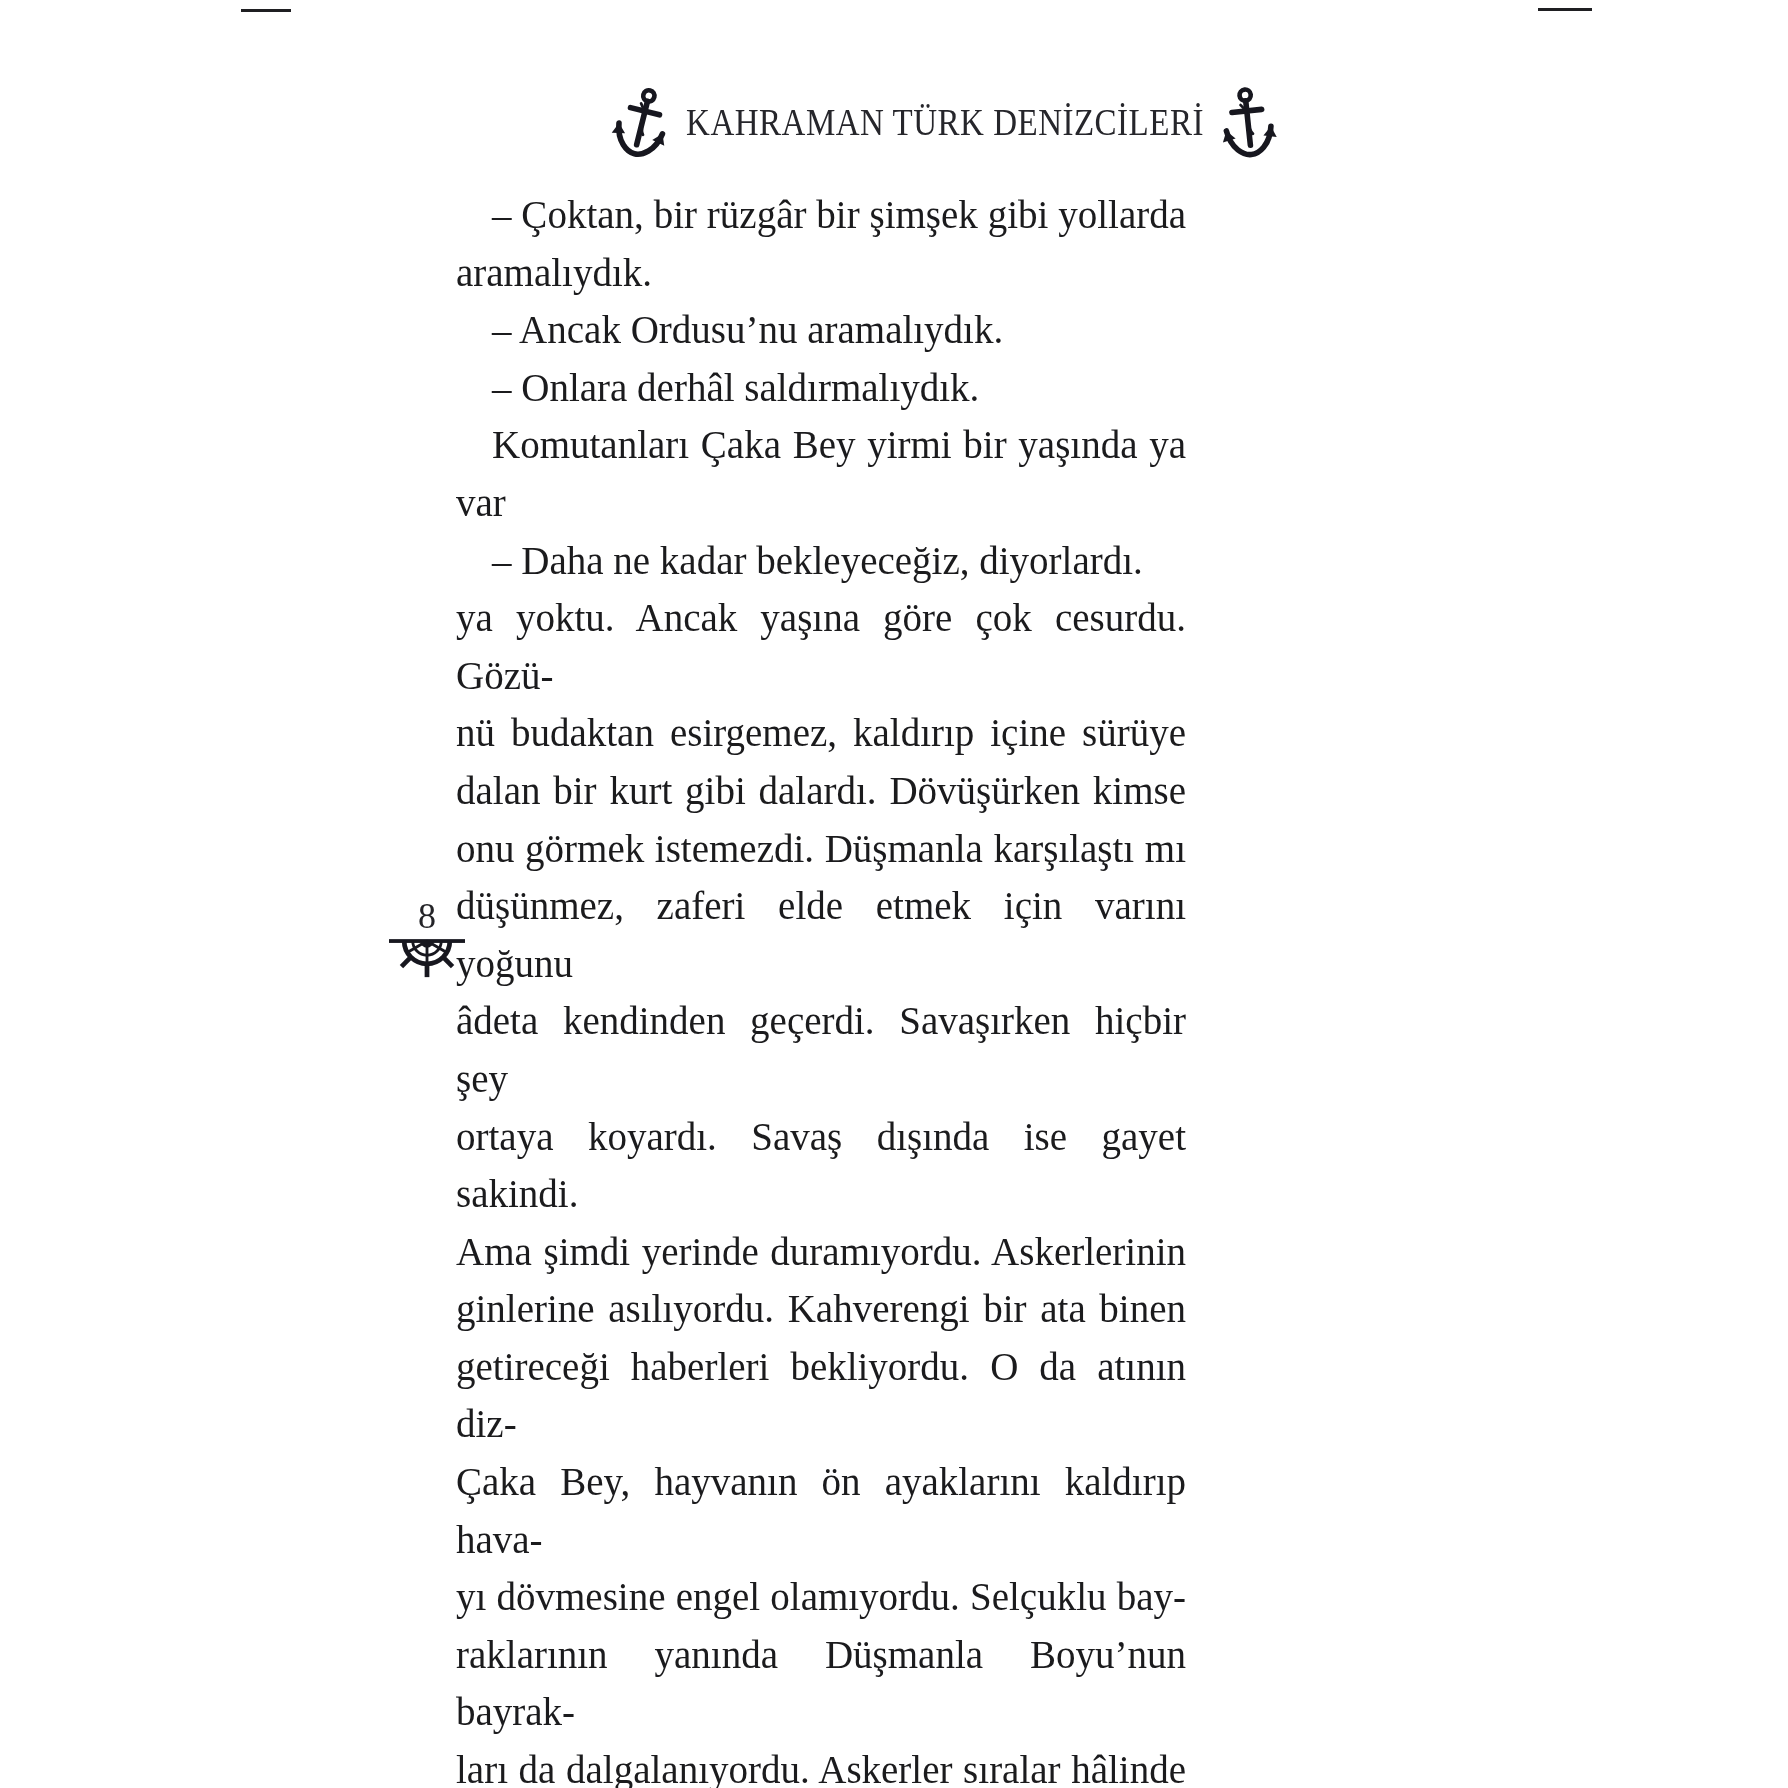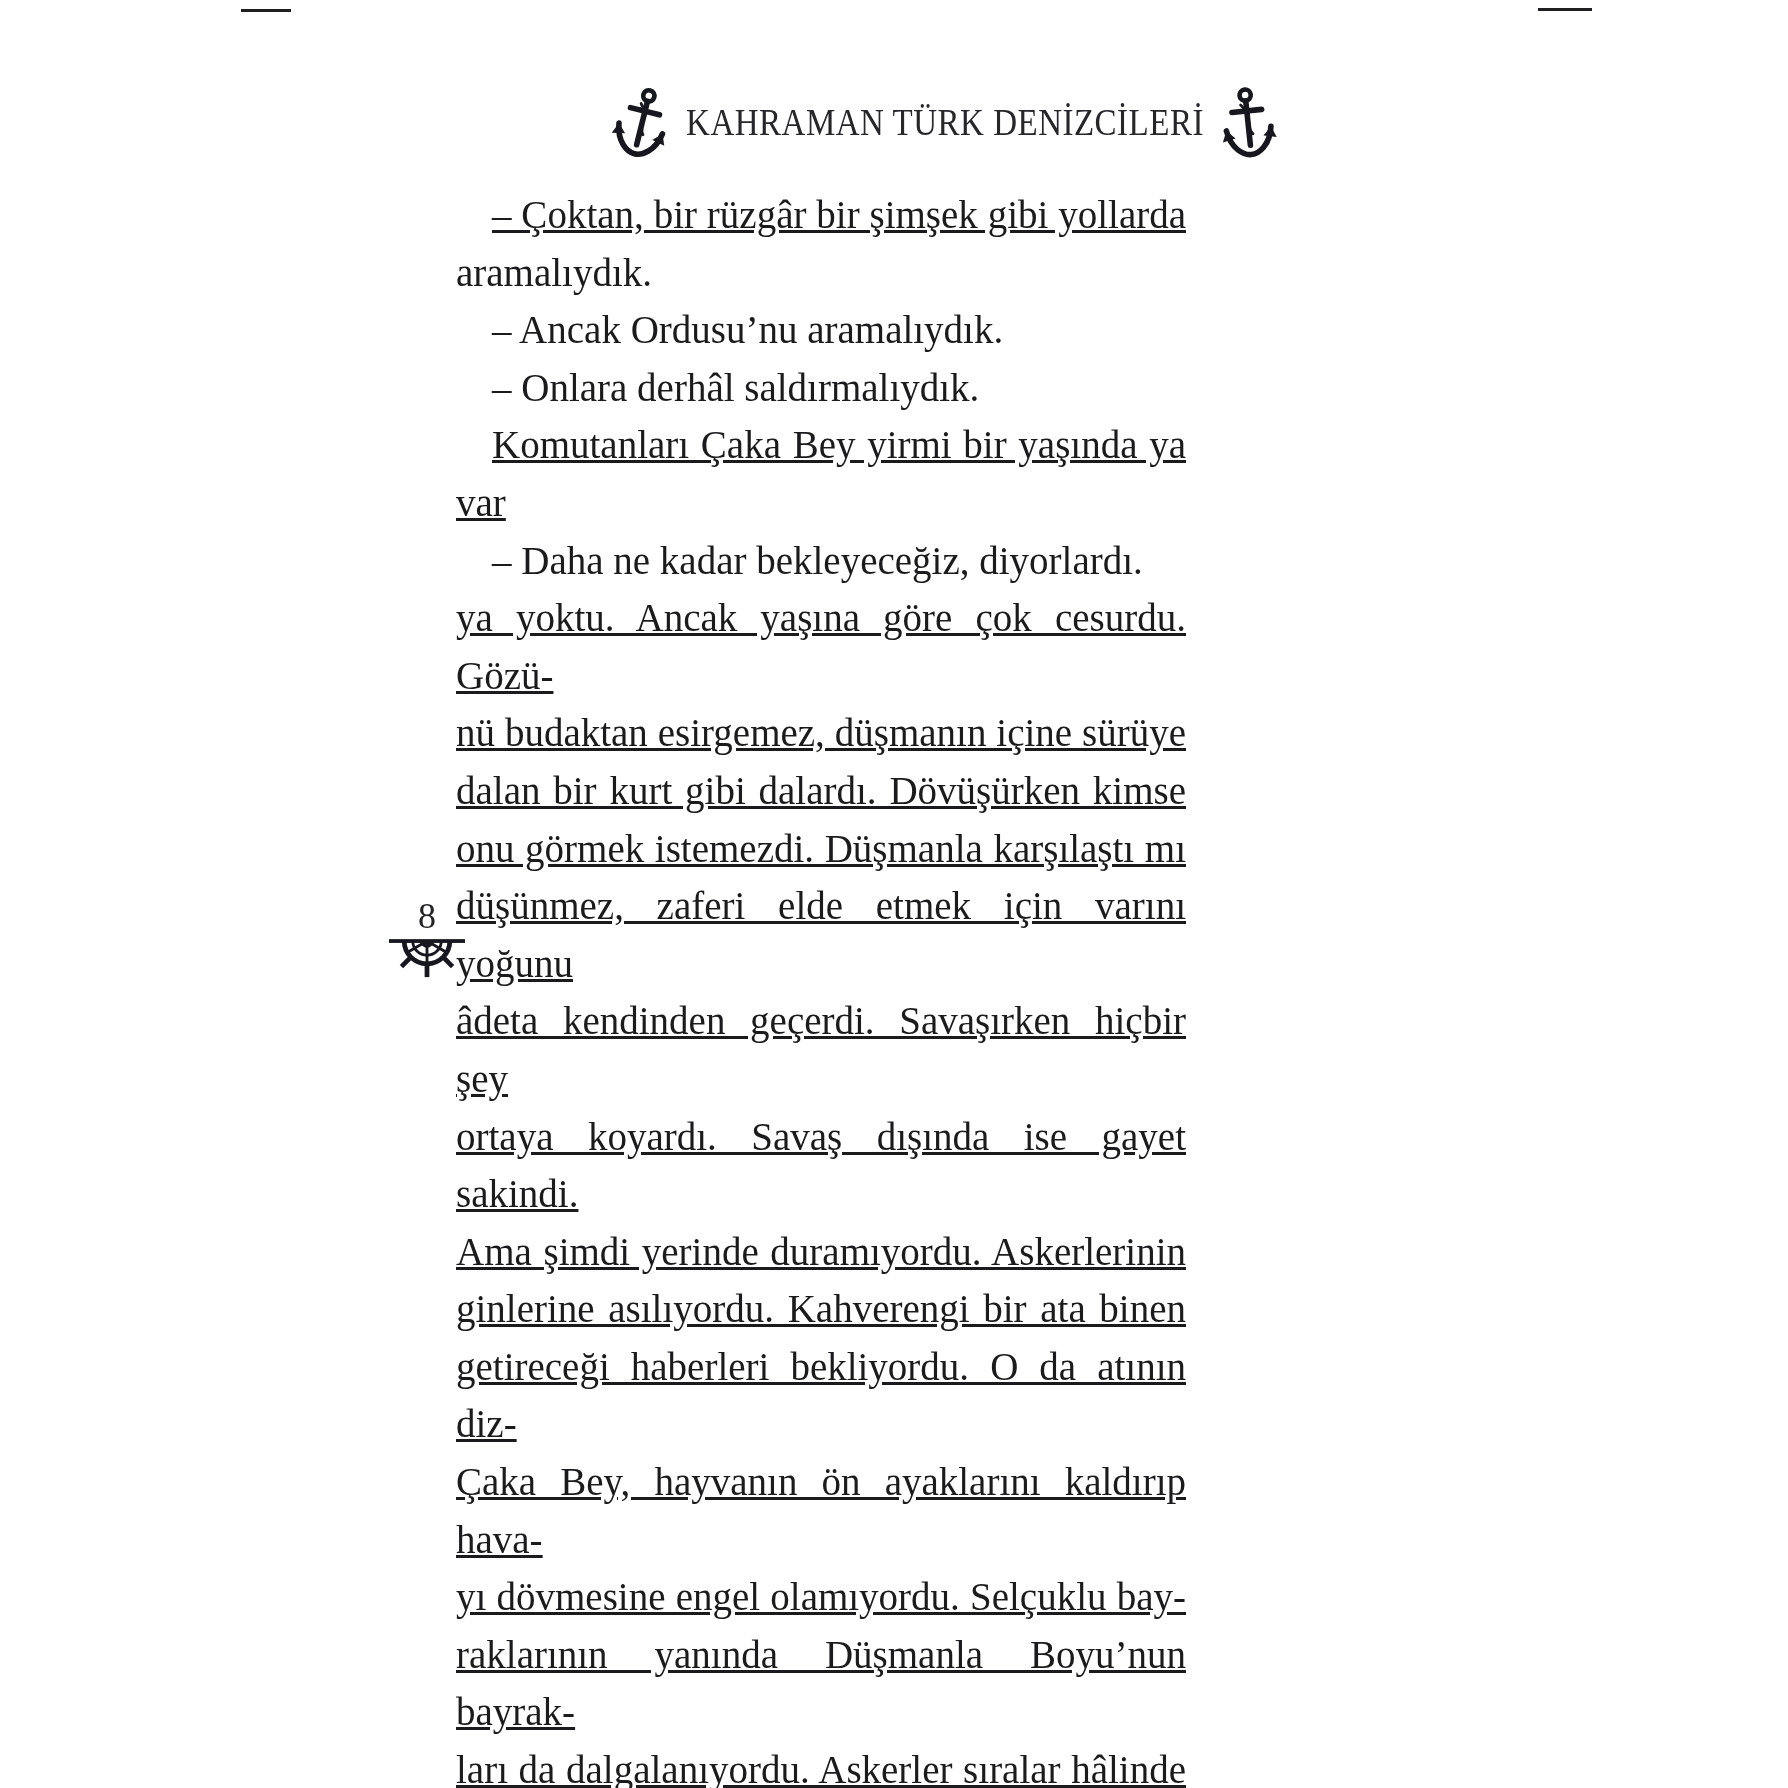--- a/index.html
+++ b/index.html
@@ -67,21 +67,20 @@
     top: 186px;
     width: 730px;
     font-size: 39px;
     line-height: 57.6px;
     color: #1b1b1d;
   }
   .line { white-space: normal; }
   .line.justify {
     text-align: justify;
     text-align-last: justify;
-    text-decoration: underline;
   }
   .line.indent { text-indent: 36px; }
 </style>
 </head>
 <body>
 
 <div id="page">
 
   <div class="corner-mark left"></div>
   <div class="corner-mark right"></div>
@@ -127,21 +126,21 @@
   </div>
 
   <div class="text-block">
     <div class="line justify indent">– Çoktan, bir rüzgâr bir şimşek gibi yollarda</div>
     <div class="line">aramalıydık.</div>
     <div class="line indent">– Ancak Ordusu’nu aramalıydık.</div>
     <div class="line indent">– Onlara derhâl saldırmalıydık.</div>
     <div class="line justify indent">Komutanları Çaka Bey yirmi bir yaşında ya var</div>
     <div class="line indent">– Daha ne kadar bekleyeceğiz, diyorlardı.</div>
     <div class="line justify">ya yoktu. Ancak yaşına göre çok cesurdu. Gözü-</div>
-    <div class="line justify">nü budaktan esirgemez, düşmanın içine sürüye</div>
+    <div class="line justify">nü budaktan esirgemez, kaldırıp içine sürüye</div>
     <div class="line justify">dalan bir kurt gibi dalardı. Dövüşürken kimse</div>
     <div class="line justify">onu görmek istemezdi. Düşmanla karşılaştı mı</div>
     <div class="line justify">düşünmez, zaferi elde etmek için varını yoğunu</div>
     <div class="line justify">âdeta kendinden geçerdi. Savaşırken hiçbir şey</div>
     <div class="line justify">ortaya koyardı. Savaş dışında ise gayet sakindi.</div>
     <div class="line justify">Ama şimdi yerinde duramıyordu. Askerlerinin</div>
     <div class="line justify">ginlerine asılıyordu. Kahverengi bir ata binen</div>
     <div class="line justify">getireceği haberleri bekliyordu. O da atının diz-</div>
     <div class="line justify">Çaka Bey, hayvanın ön ayaklarını kaldırıp hava-</div>
     <div class="line justify">yı dövmesine engel olamıyordu. Selçuklu bay-</div>

